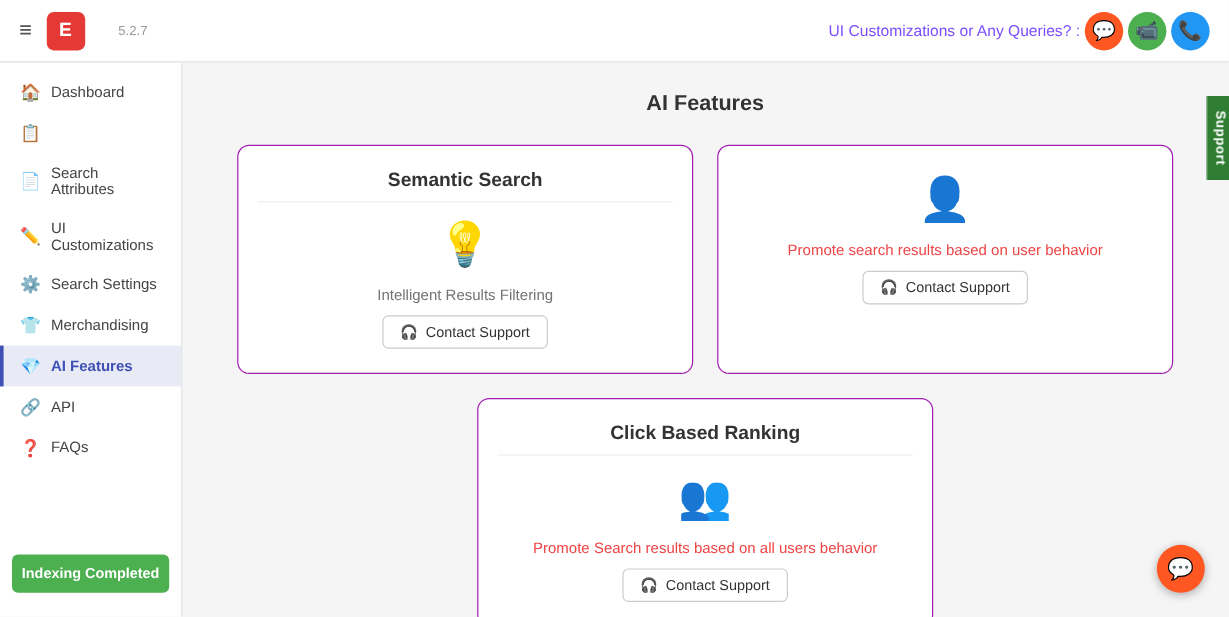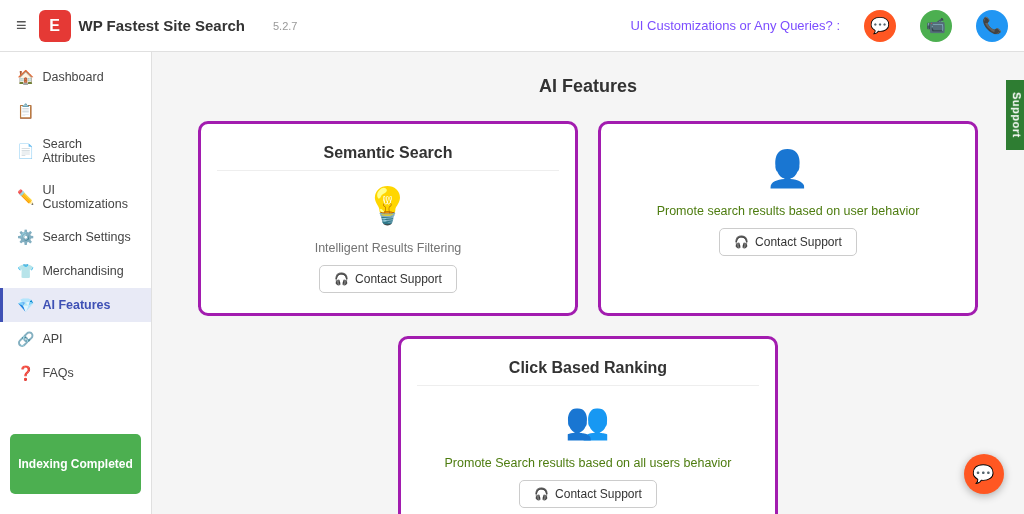--- a/index.html
+++ b/index.html
@@ -12,21 +12,21 @@
       padding: 0 16px; height: 52px; flex-shrink: 0; z-index: 10;
     }
     .header-left { display: flex; align-items: center; gap: 8px; }
     .header-logo {
       width: 32px; height: 32px; background: #e53935; border-radius: 6px;
       display: flex; align-items: center; justify-content: center; color: #fff; font-weight: bold; font-size: 16px;
     }
     .header-menu-icon { font-size: 18px; color: #555; margin-right: 4px; cursor: pointer; }
     .header-title { font-size: 15px; font-weight: 600; color: #333; }
     .header-version { font-size: 11px; color: #999; margin-left: 20px; }
-    .header-right { display: flex; align-items: center; gap: 24px; }
+    .header-right { display: flex; align-items: center; gap: 4px; }
     .header-support-link { color: #7c4dff; font-size: 13px; font-weight: 500; text-decoration: none; }
     .header-icon-btn {
       width: 32px; height: 32px; border-radius: 50%; display: flex; align-items: center;
       justify-content: center; cursor: pointer; font-size: 16px;
     }
     .icon-chat { background: #ff5722; color: #fff; }
     .icon-video { background: #4caf50; color: #fff; }
     .icon-phone { background: #2196f3; color: #fff; }
 
     
@@ -40,40 +40,40 @@
     .sidebar-item {
       display: flex; align-items: center; gap: 8px;
       padding: 9px 14px; cursor: pointer; font-size: 12.5px; color: #444;
       border-left: 3px solid transparent;
     }
     .sidebar-item.active { color: #3f51b5; font-weight: 600; border-left: 3px solid #3f51b5; background: #e8eaf6; }
     .sidebar-icon { font-size: 14px; flex-shrink: 0; }
     .sidebar-footer { margin-top: auto; padding: 12px 10px; }
     .indexing-btn {
       width: 100%; background: #4caf50; color: #fff; border: none;
-      border-radius: 5px; padding: 23px 6px; font-size: 12px; font-weight: 600; cursor: pointer;
+      border-radius: 5px; padding: 9px 6px; font-size: 12px; font-weight: 600; cursor: pointer;
     }
 
     
     .main { flex: 1; overflow-y: auto; padding: 24px; position: relative; }
     .page-title { text-align: center; font-size: 18px; font-weight: 600; color: #333; margin-bottom: 24px; }
 
     .cards-grid { display: grid; grid-template-columns: 1fr 1fr; gap: 20px; max-width: 780px; margin: 0 auto; }
     .card-full { grid-column: 1 / -1; display: flex; justify-content: center; }
     .card-full-inner { width: calc(50% - 10px); }
 
     .feature-card {
-      background: #fff; border: 3px solid #a21caf; border-radius: 10px;
+      background: #fff; border: 1px solid #a21caf; border-radius: 10px;
       padding: 20px 16px; display: flex; flex-direction: column; align-items: center;
       gap: 10px; text-align: center;
     }
     .feature-card-title { font-size: 16px; font-weight: 600; color: #333; padding-bottom: 8px; border-bottom: 1px solid #eee; width: 100%; text-align: center; }
     .feature-card-icon { font-size: 36px; margin: 4px 0; }
     .feature-card-desc { font-size: 12.5px; color: #737373; font-weight: 500; }
-    .feature-card-desc.gray { color: #4d7c0f; }
+    .feature-card-desc.gray { color: #ef4444; }
     .contact-btn {
       display: flex; align-items: center; gap: 6px;
       border: 1px solid #ccc; border-radius: 5px; padding: 6px 14px;
       background: #fff; cursor: pointer; font-size: 12px; color: #333;
     }
 
     
     .support-tab {
       position: fixed; right: -24px; top: 50%; transform: translateY(-50%) rotate(90deg);
       background: #2e7d32; color: #fff; font-size: 11px; font-weight: 600;
@@ -92,21 +92,20 @@
   </style>
 </head>
 <body>
 
 <div class="header">
   <div class="header-left">
     <span class="header-menu-icon">≡</span>
     <div class="header-logo">
       <span>E</span>
     </div>
-    <span class="header-title">WP Fastest Site Search</span>
     <span class="header-version">5.2.7</span>
   </div>
   <div class="header-right">
     <a class="header-support-link" href="#">UI Customizations or Any Queries? :</a>
     <div class="header-icon-btn icon-chat">💬</div>
     <div class="header-icon-btn icon-video">📹</div>
     <div class="header-icon-btn icon-phone">📞</div>
   </div>
 </div>
 

